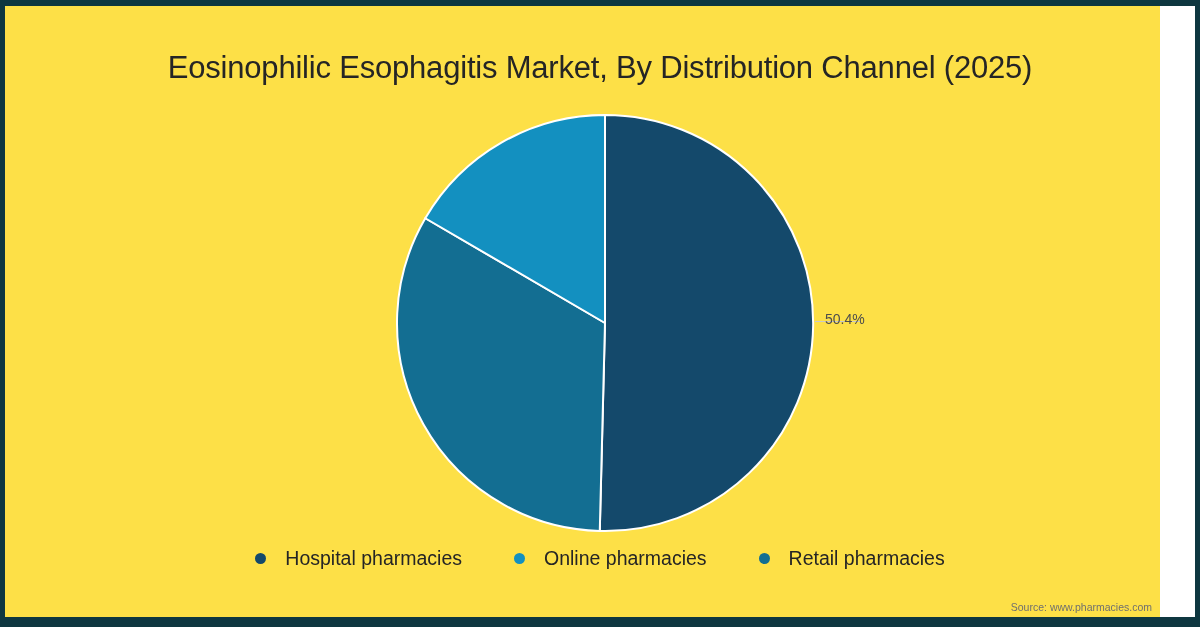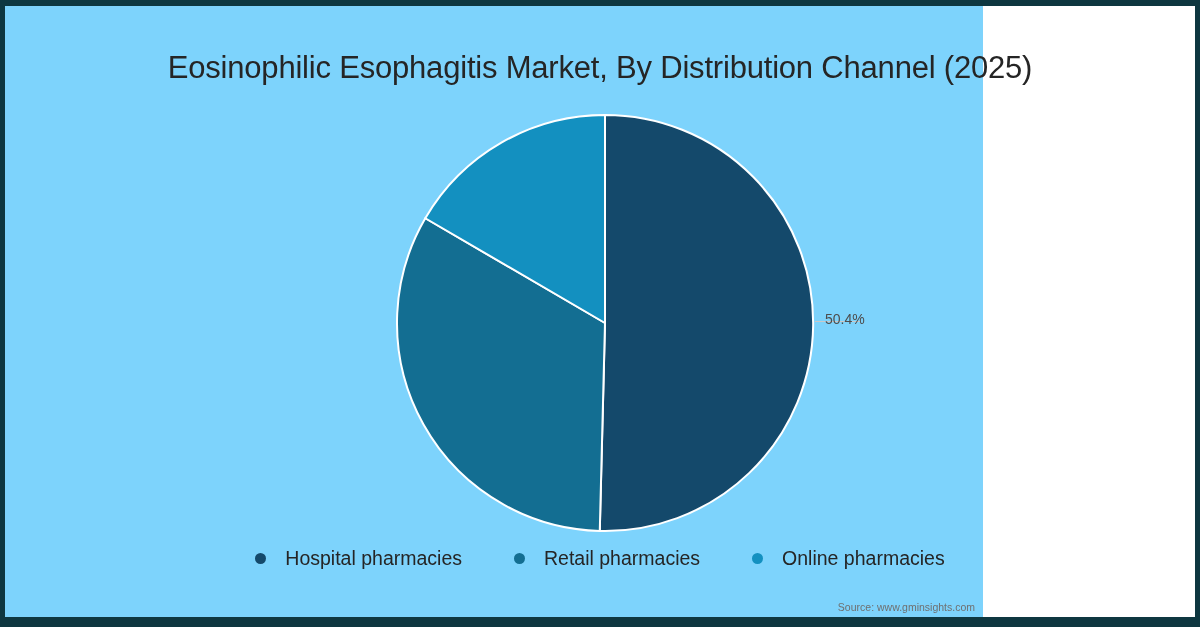--- a/index.html
+++ b/index.html
@@ -23,23 +23,23 @@
     border-top: 6px solid #0e3740;
     border-bottom: 10px solid #0e3740;
     border-left: 5px solid #0e3740;
     border-right: 5px solid #0e3740;
   }
 
   #canvas {
     position: absolute;
     left: 0;
     top: 0;
-    width: 978px;
+    width: 1155px;
     height: 611px;
-    background: #7dd3fc;
+    background: #fde047;
   }
 
   #chart-title {
     position: absolute;
     left: 0;
     top: 44px;
     width: 1190px;
     text-align: center;
     font-size: 31px;
     font-weight: 400;
@@ -139,24 +139,24 @@
 
     <div id="leader-line"></div>
     <div id="pct-label">50.4%</div>
 
     <div id="legend">
         <div class="legend-item">
           <span class="legend-dot" style="background: rgb(20, 73, 107);"></span>
           <span class="legend-label">Hospital pharmacies</span>
         </div>
         <div class="legend-item">
+          <span class="legend-dot" style="background: rgb(19, 144, 192);"></span>
+          <span class="legend-label">Online pharmacies</span>
+        </div>
+        <div class="legend-item">
           <span class="legend-dot" style="background: rgb(19, 110, 146);"></span>
           <span class="legend-label">Retail pharmacies</span>
         </div>
-        <div class="legend-item">
-          <span class="legend-dot" style="background: rgb(19, 144, 192);"></span>
-          <span class="legend-label">Online pharmacies</span>
-        </div>
       </div>
 
-    <div id="source">Source: www.gminsights.com</div>
+    <div id="source">Source: www.pharmacies.com</div>
   </div>
 </div>
 
 </body></html>

